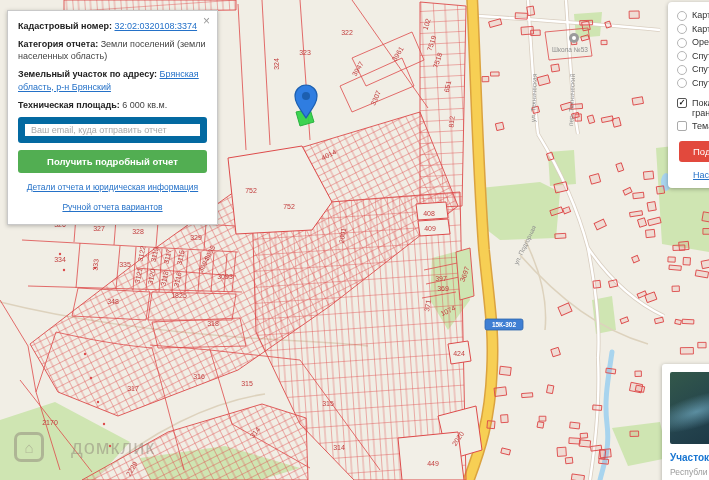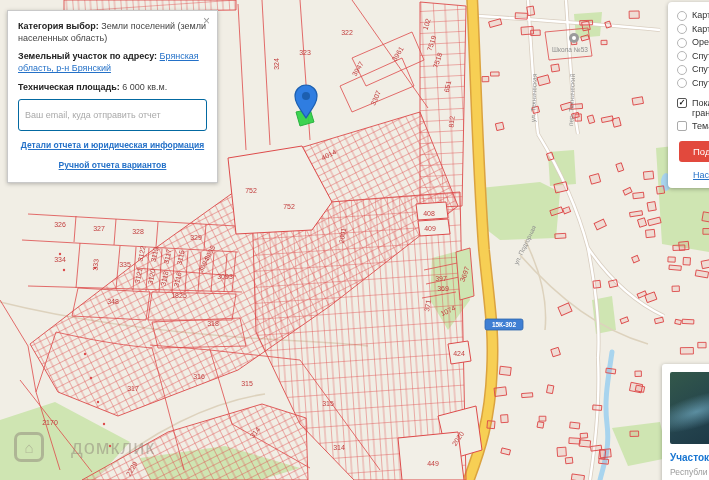--- a/index.html
+++ b/index.html
@@ -32,28 +32,28 @@
   .hl{fill:var(--highlight);stroke:#1faf37;stroke-width:1;opacity:.95;}
 
   
   .info-panel{position:absolute;left:7px;top:10px;width:211px;box-sizing:border-box;
     background:#fff;border:1px solid #c9c9c9;box-shadow:0 1px 4px rgba(0,0,0,.25);
     padding:9px 10px 10px;font-size:9px;line-height:1.35;color:#444;z-index:5;}
   .info-panel b{color:#222;}
   .info-panel p{margin:0 0 6px;}
   .info-panel a{color:var(--blue);text-decoration:underline;cursor:pointer;}
   .close-x{position:absolute;right:7px;top:4px;font-size:12px;color:#999;cursor:pointer;line-height:1;}
-  .email-input{display:block;width:100%;box-sizing:border-box;height:32px;margin:4px 0 0;
-    border:1px solid #0369a1;border-radius:3px;padding:0 6px;font-size:9px;color:#555;
+  .email-input{display:block;width:100%;box-sizing:border-box;height:26px;margin:4px 0 0;
+    border:7px solid #0369a1;border-radius:3px;padding:0 6px;font-size:9px;color:#555;
     font-family:"Liberation Sans",sans-serif;}
   .email-input::placeholder{color:#a9a9a9;}
   .report-btn{display:block;width:100%;margin-top:7px;background:var(--green);border:none;
     border-radius:3px;color:#fff;font-weight:bold;font-size:9.5px;padding:6px 0;cursor:pointer;
     font-family:"Liberation Sans",sans-serif;}
-  .center-link{display:block;text-align:center;margin-top:9px;font-size:8.5px;font-weight:bold;}
+  .center-link{display:block;text-align:center;margin-top:9px;font-size:8.5px;}
 
   
   .layers-panel{position:absolute;left:668px;top:2px;width:150px;background:#fff;
     border-radius:4px;box-shadow:0 1px 4px rgba(0,0,0,.3);padding:5px 9px 7px;
     font-size:9px;color:#333;z-index:5;}
   .opt{display:flex;align-items:flex-start;gap:5px;margin:3px 0;white-space:nowrap;cursor:pointer;}
   .radio{flex:0 0 auto;width:8px;height:8px;border:1px solid #b5b5b5;border-radius:50%;background:#fff;margin-top:.5px;}
   .checkbox{flex:0 0 auto;width:8px;height:8px;border:1px solid #aaa;border-radius:2px;background:#fff;
     font-size:8px;line-height:8px;text-align:center;color:#111;}
   .checkbox.checked{border-color:#555;font-weight:bold;}
@@ -376,32 +376,37 @@
   <div class="watermark">
     <span class="wm-logo">
         <span>⌂</span>
       </span>
     <span class="wm-text">домклик</span>
   </div>
 
   <div class="info-panel">
     <span class="close-x">×</span>
     <p>
-      <b>Категория выбор:</b>
+      <b>Кадастровый номер:</b>
+      <a>32:02:0320108:3374</a>
+    </p>
+    <p>
+      <b>Категория отчета:</b>
       <span>Земли поселений (земли населенных область)</span><br>
     </p>
     <p>
       <b>Земельный участок по адресу:</b>
       <a>Брянская область, р-н Брянский</a>
     </p>
     <p>
       <b>Техническая площадь:</b>
       <span>6 000 кв.м.</span>
     </p>
     <input class="email-input" type="text" placeholder="Ваш email, куда отправить отчет" style="">
+    <button class="report-btn">Получить подробный отчет</button>
     <a class="center-link">Детали отчета и юридическая информация</a>
     <a class="center-link">Ручной отчета вариантов</a>
   </div>
 
   <div class="layers-panel">
     <div class="opt">
       <span class="radio"></span>
       <span>Карта</span>
     </div>
     <div class="opt">

